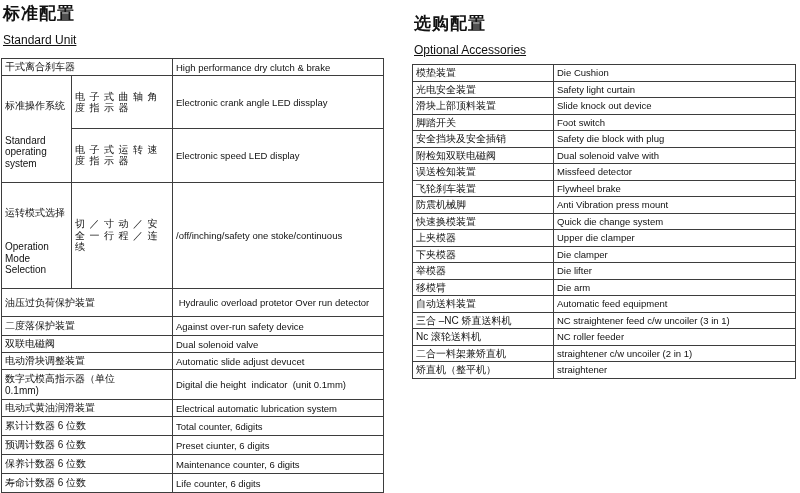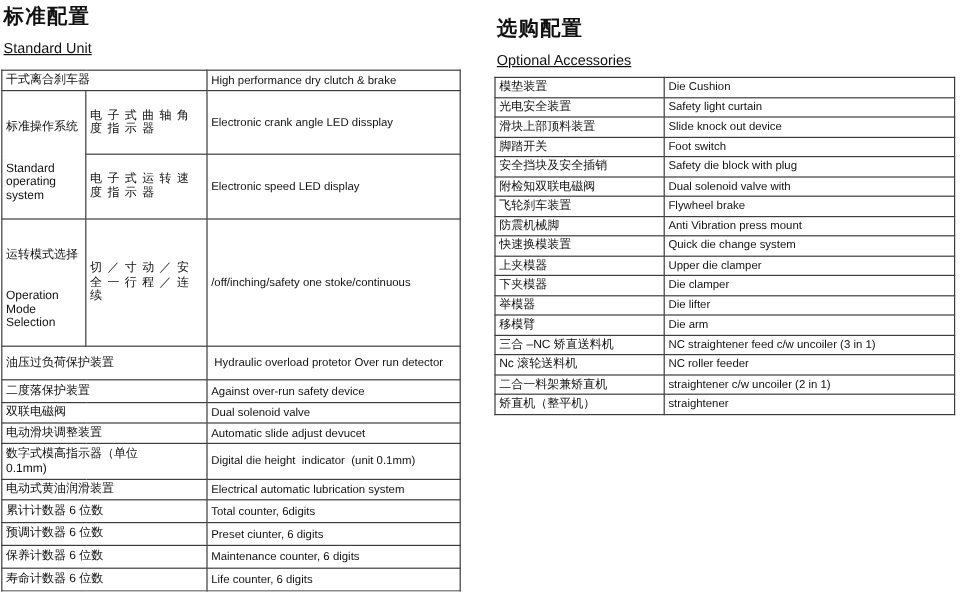--- a/index.html
+++ b/index.html
@@ -171,20 +171,24 @@
         </tr>
         <tr>
           <td class="zh">安全挡块及安全插销</td>
           <td class="en">Safety die block with plug</td>
         </tr>
         <tr>
           <td class="zh">附检知双联电磁阀</td>
           <td class="en">Dual solenoid valve with</td>
         </tr>
         <tr>
+          <td class="zh">误送检知装置</td>
+          <td class="en">Missfeed detector</td>
+        </tr>
+        <tr>
           <td class="zh">飞轮刹车装置</td>
           <td class="en">Flywheel brake</td>
         </tr>
         <tr>
           <td class="zh">防震机械脚</td>
           <td class="en">Anti Vibration press mount</td>
         </tr>
         <tr>
           <td class="zh">快速换模装置</td>
           <td class="en">Quick die change system</td>
@@ -197,20 +201,24 @@
           <td class="zh">下夹模器</td>
           <td class="en">Die clamper</td>
         </tr>
         <tr>
           <td class="zh">举模器</td>
           <td class="en">Die lifter</td>
         </tr>
         <tr>
           <td class="zh">移模臂</td>
           <td class="en">Die arm</td>
+        </tr>
+        <tr>
+          <td class="zh">自动送料装置</td>
+          <td class="en">Automatic feed equipment</td>
         </tr>
         <tr>
           <td class="zh">三合 –NC 矫直送料机</td>
           <td class="en">NC straightener feed c/w uncoiler (3 in 1)</td>
         </tr>
         <tr>
           <td class="zh">Nc 滚轮送料机</td>
           <td class="en">NC roller feeder</td>
         </tr>
         <tr>

